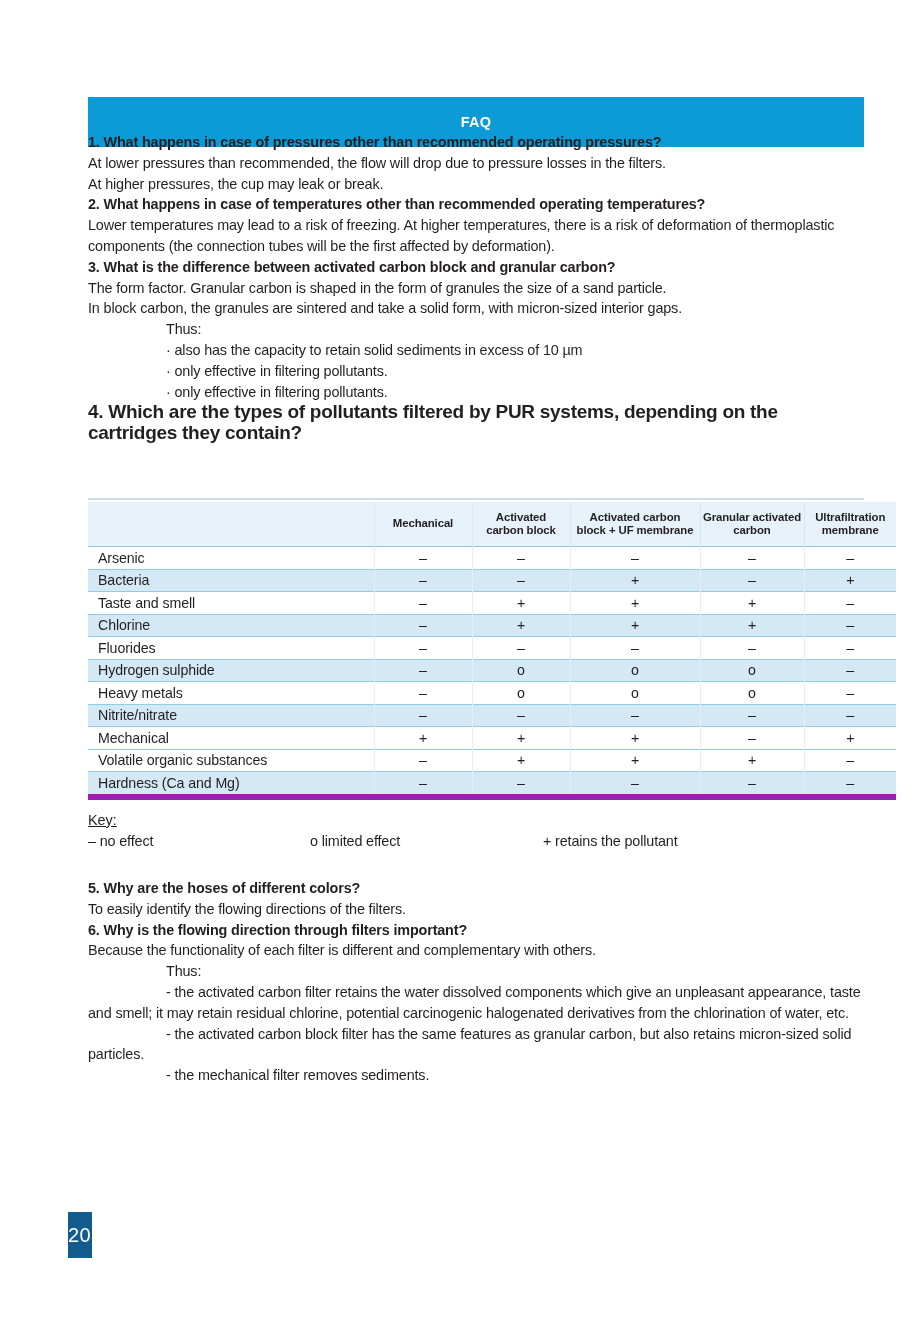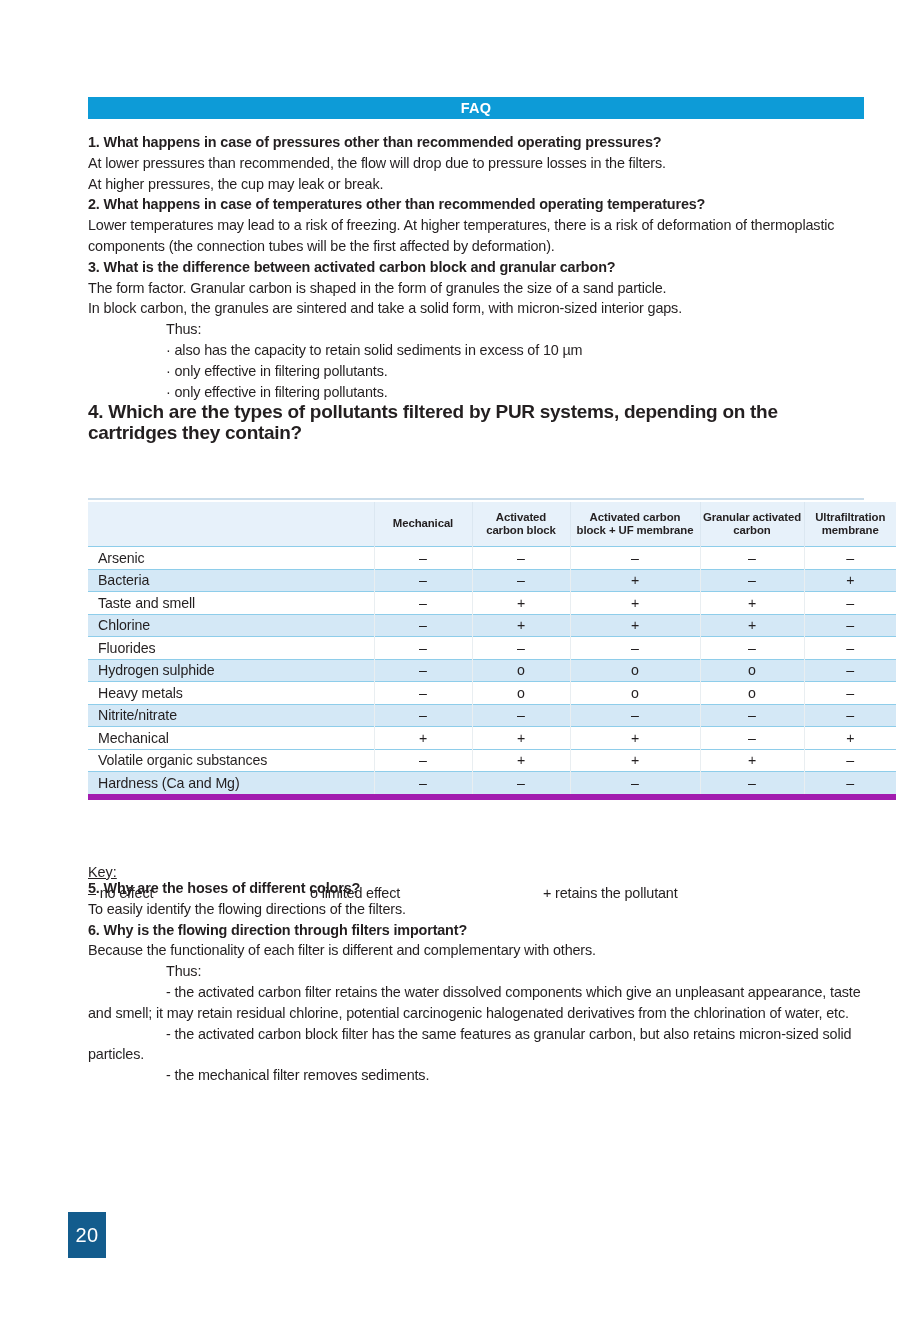--- a/index.html
+++ b/index.html
@@ -23,21 +23,21 @@
     width: 920px;
     height: 1322px;
   }
 
   
   .faq-banner {
     position: absolute;
     left: 88px;
     top: 97px;
     width: 776px;
-    height: 22px;
+    height: 50px;
     background: #0d9bd7;
     color: #ffffff;
     font-size: 14.5px;
     font-weight: bold;
     letter-spacing: 0.3px;
     display: flex;
     align-items: center;
     justify-content: center;
   }
 
@@ -154,21 +154,21 @@
     top: 498px;
     width: 776px;
     height: 2px;
     background: #c9dcea;
   }
 
   
   .key {
     position: absolute;
     left: 88px;
-    top: 862px;
+    top: 810px;
     width: 780px;
   }
   .key-title {
     font-size: 14.4px;
     line-height: 20px;
     text-decoration: underline;
     margin: 0;
   }
   .key-row {
     position: relative;
@@ -188,28 +188,28 @@
     left: 88px;
     top: 878px;
     width: 780px;
   }
 
   
   .page-badge {
     position: absolute;
     left: 68px;
     top: 1212px;
-    width: 38px;
+    width: 24px;
     height: 46px;
     background: #135c8d;
     color: #ffffff;
     font-size: 20px;
     display: flex;
     align-items: center;
-    justify-content: center;
+    justify-content: flex-start;
     letter-spacing: 0.5px;
   }
 </style>
 </head>
 <body>
 
 <div class="page">
 
   <div class="faq-banner">
     <span>FAQ</span>

